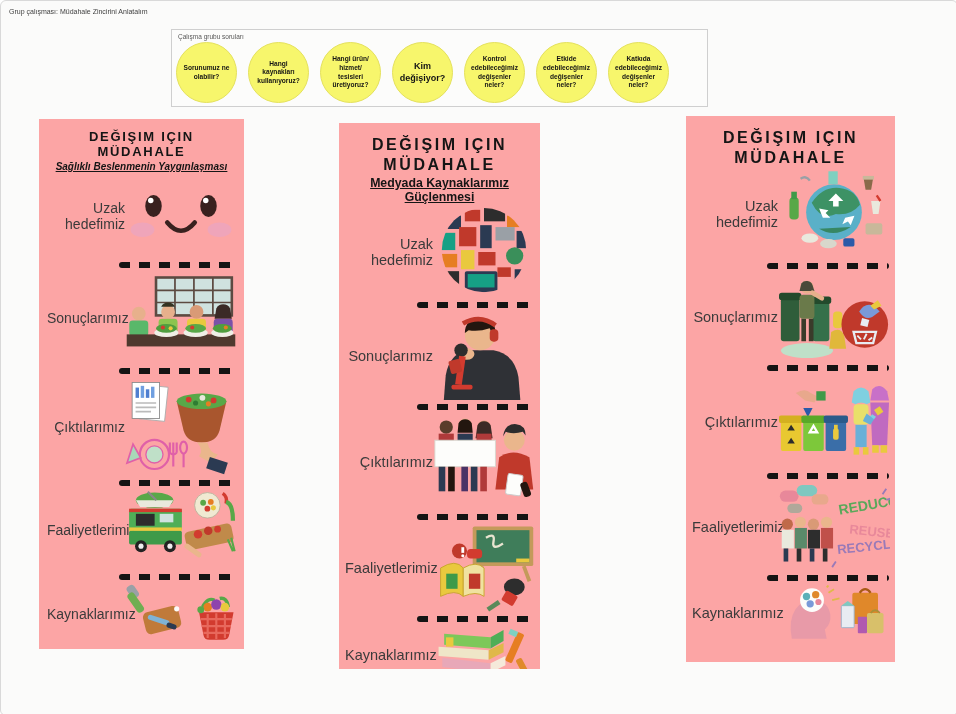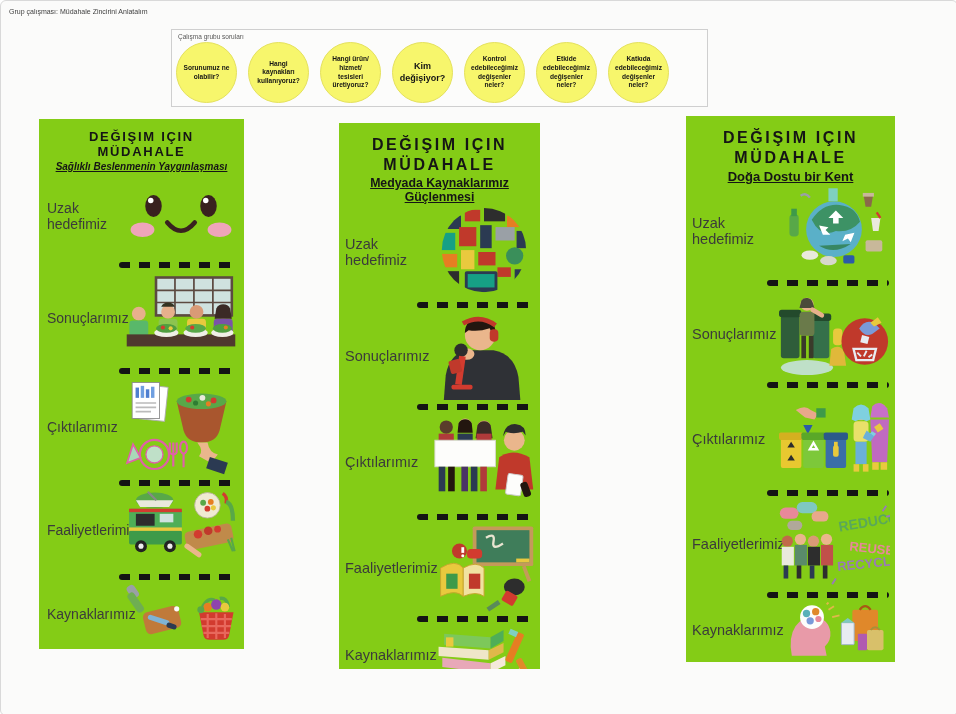--- a/index.html
+++ b/index.html
@@ -6,33 +6,33 @@
   .canvas{position:relative;width:956px;height:714px;background:#fbfbfa;border:1px solid #d9d9d9;border-radius:6px;overflow:hidden;}
   .board-title{position:absolute;left:8px;top:7px;font-size:7px;color:#3f3f3f;}
   
   .qpanel{position:absolute;left:170px;top:28px;width:537px;height:78px;border:1px solid #cfcfcf;background:#fcfcfb;box-sizing:border-box;}
   .qpanel-label{position:absolute;left:6px;top:3px;font-size:6.5px;color:#575757;}
   .circles{position:absolute;left:4px;top:12px;display:flex;gap:11px;}
   .qcircle{width:61px;height:61px;border-radius:50%;background:#f7f66c;border:1px solid #e4e15d;
     display:flex;align-items:center;justify-content:center;text-align:center;
     font-weight:bold;font-size:6.6px;line-height:1.3;color:#141414;padding:5px;box-sizing:border-box;}
   
-  .card{position:absolute;background:#84cc16;overflow:hidden;box-sizing:border-box;}
+  .card{position:absolute;background:#fca5a5;overflow:hidden;box-sizing:border-box;}
   #col1{left:38px;top:118px;width:205px;height:530px;padding:10px 8px 0;}
   #col2{left:338px;top:122px;width:201px;height:546px;padding:12px 6px 0;}
   #col3{left:685px;top:115px;width:209px;height:546px;padding:12px 6px 0;}
   .card-title{font-weight:bold;color:#151515;text-align:center;}
   #col1 .card-title{font-size:13px;letter-spacing:1.7px;}
   #col2 .card-title,#col3 .card-title{font-size:16px;letter-spacing:2.6px;line-height:1.22;}
   .card-sub{font-weight:bold;color:#151515;text-align:center;text-decoration:underline;margin-top:2px;}
   #col1 .card-sub{font-size:10px;font-style:italic;}
   #col2 .card-sub{font-size:12.3px;}
   #col3 .card-sub{font-size:13px;}
   .row{display:flex;align-items:center;}
-  .row-label{font-size:14px;color:#3b3b3b;flex:0 0 auto;}
+  .row-label{font-size:14px;color:#3b3b3b;flex:0 0 auto;text-align:right;}
   #col1 .row-label{width:78px;}
   #col2 .row-label{width:88px;font-size:14.5px;}
   #col3 .row-label{width:86px;font-size:14.5px;}
   .row-art{flex:1;display:flex;align-items:center;justify-content:center;}
   .sep{height:6px;width:62%;margin:2px 0 2px auto;border-radius:3px;
     background:repeating-linear-gradient(90deg,#141414 0 11px,transparent 11px 20px);}
   .h60{height:60px}.h62{height:62px}.h64{height:64px}.h84{height:84px}.h88{height:88px}
   .h92{height:92px}.h94{height:94px}.h96{height:96px}.h98{height:98px}.h100{height:100px}.h102{height:102px}
 </style>
 </head>
@@ -321,21 +321,20 @@
         <rect x="82" y="4" width="9" height="6" fill="#7fd0c0" transform="rotate(24 86 7)"></rect>
         <rect x="94" y="34" width="7" height="24" rx="2" fill="#e08a2a" transform="rotate(-28 97 46)"></rect>
         <path d="M88 56l-6 6 8-1z" fill="#2d2d2d"></path>
       </svg>
         </div>
     </div>
   </div>
 
   <div class="card" id="col3">
     <div class="card-title">DEĞIŞIM IÇIN MÜDAHALE</div>
-    <div class="card-sub">Doğa Dostu bir Kent</div>
 
     <div class="row h94">
       <div class="row-label">Uzak hedefimiz</div>
       <div class="row-art">
           <svg width="104" height="90" viewBox="0 0 112 96">
         <circle cx="56" cy="46" r="30" fill="#5ab0c8"></circle>
         <path d="M32 36q12-18 30-16 18 2 22 18-10 12-26 10-16 8-26-12z" fill="#3a8f5a" opacity="0.9"></path>
         <path d="M40 64q16 10 34-2" fill="#2e7d4a" opacity="0.8"></path>
         <path d="M50 34l8-8 8 8h-5v6h-6v-6z" fill="#fff"></path>
         <path d="M44 52l-4-10 10 2-3 3 5 5z" fill="#fff"></path>

